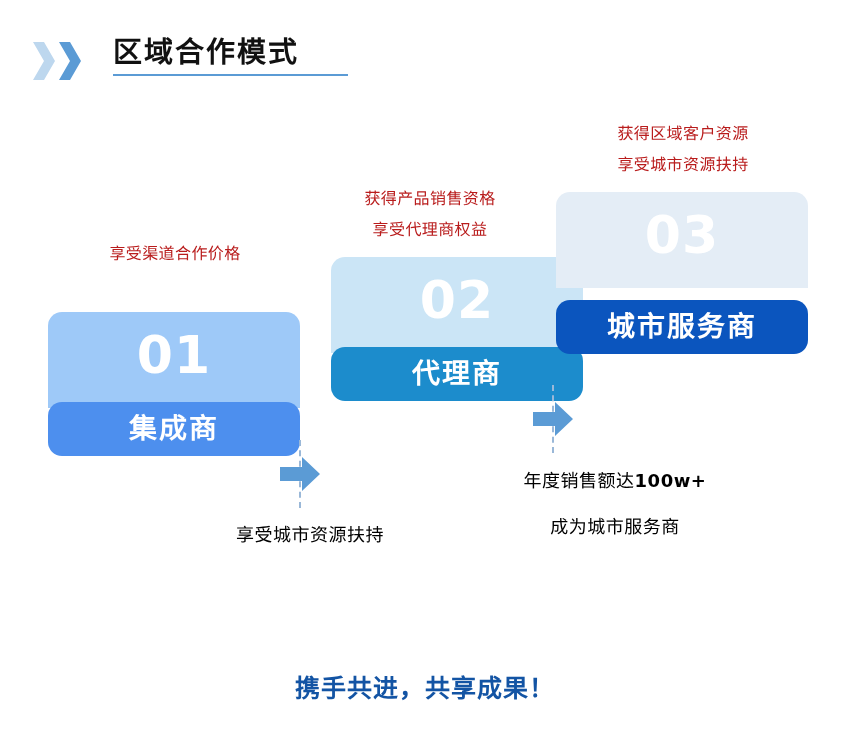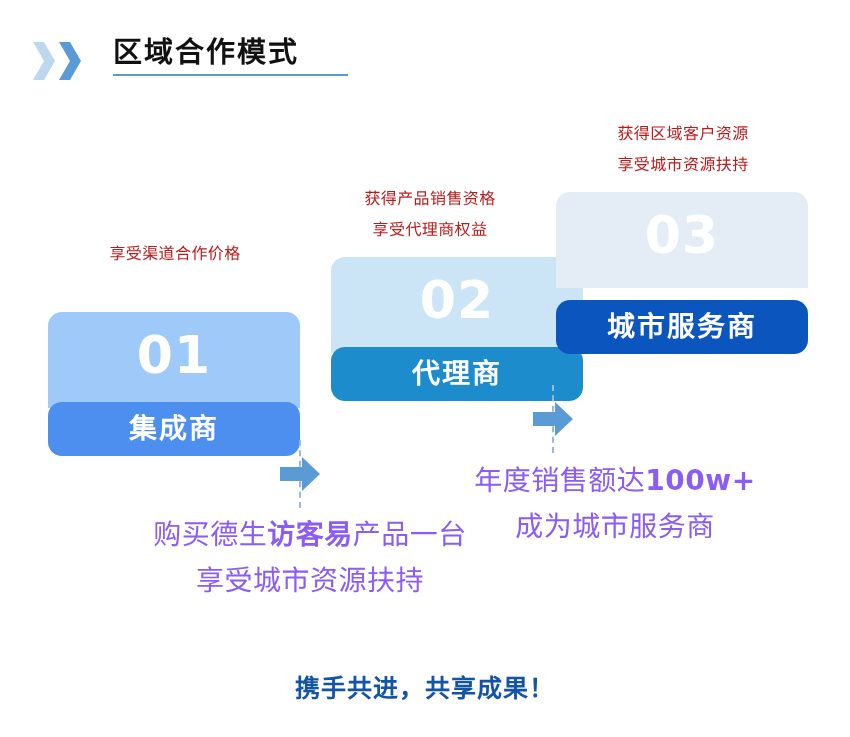--- a/index.html
+++ b/index.html
@@ -154,22 +154,22 @@
   #connector-1 .arrow-right { left: 0px; top: 17px; }
 
   #connector-2 { left: 533px; top: 385px; width: 60px; height: 70px; }
   #connector-2 .dash-line { left: 19px; top: 0px; height: 68px; }
   #connector-2 .arrow-right { left: 0px; top: 17px; }
 
   
   .note {
     position: absolute;
     text-align: center;
-    font-size: 28px;
-    color: #8b5cf6;
+    font-size: 18px;
+    color: #000000;
     line-height: 46px;
     letter-spacing: 0.5px;
     font-family: "DejaVu Sans", "Liberation Sans", sans-serif;
   }
   .note b { font-weight: bold; }
   #note-1 { left: 130px; top: 512px; width: 360px; }
   #note-2 { left: 435px; top: 458px; width: 360px; }
 
   
   #slogan {
@@ -266,23 +266,20 @@
 <div class="connector" id="connector-2">
   <span class="dash-line"></span>
   <span class="arrow-right">
     <svg width="40" height="34" viewBox="0 0 40 34" xmlns="http://www.w3.org/2000/svg">
       <polygon points="0,10 22,10 22,0 40,17 22,34 22,24 0,24" fill="#5B9BD5"></polygon>
     </svg>
   </span>
 </div>
 
 <div class="note" id="note-1">
-  <div>
-    <span>购买德生</span><b>访客易</b><span>产品一台</span>
-  </div>
   <div>享受城市资源扶持</div>
 </div>
 
 <div class="note" id="note-2">
   <div>
     <span>年度销售额达</span><b>100w+</b><span></span>
   </div>
   <div>成为城市服务商</div>
 </div>
 

